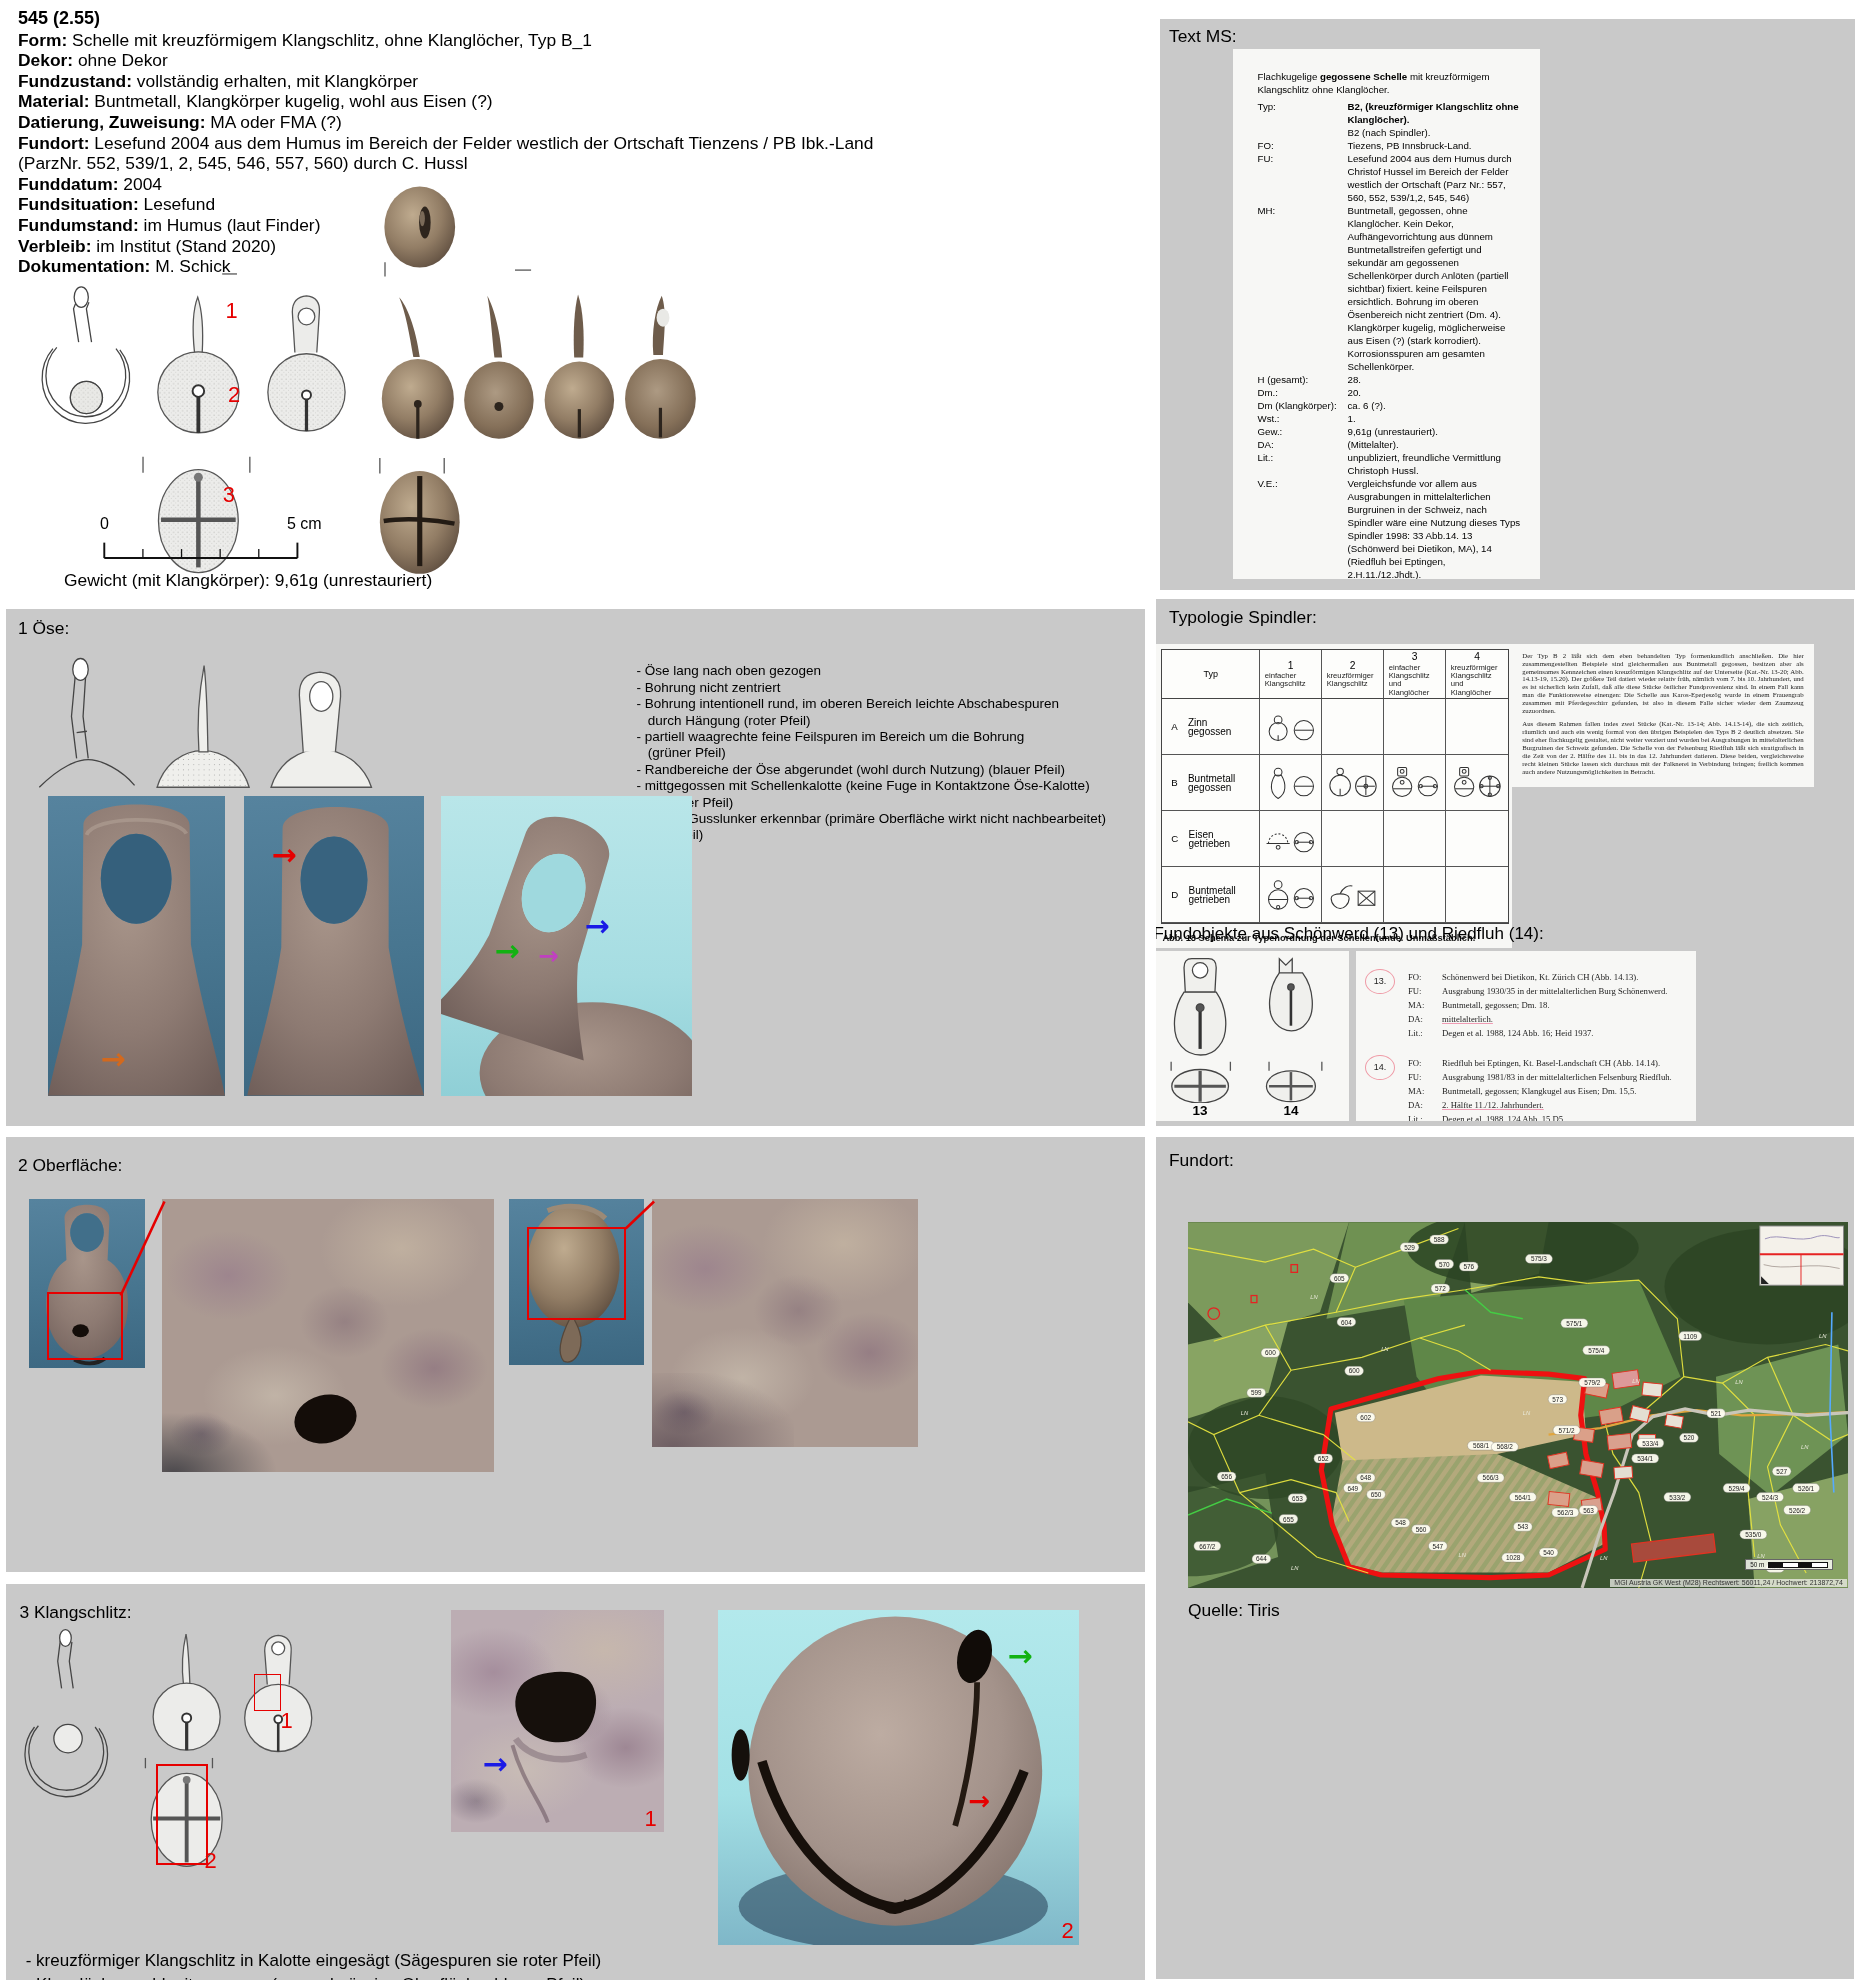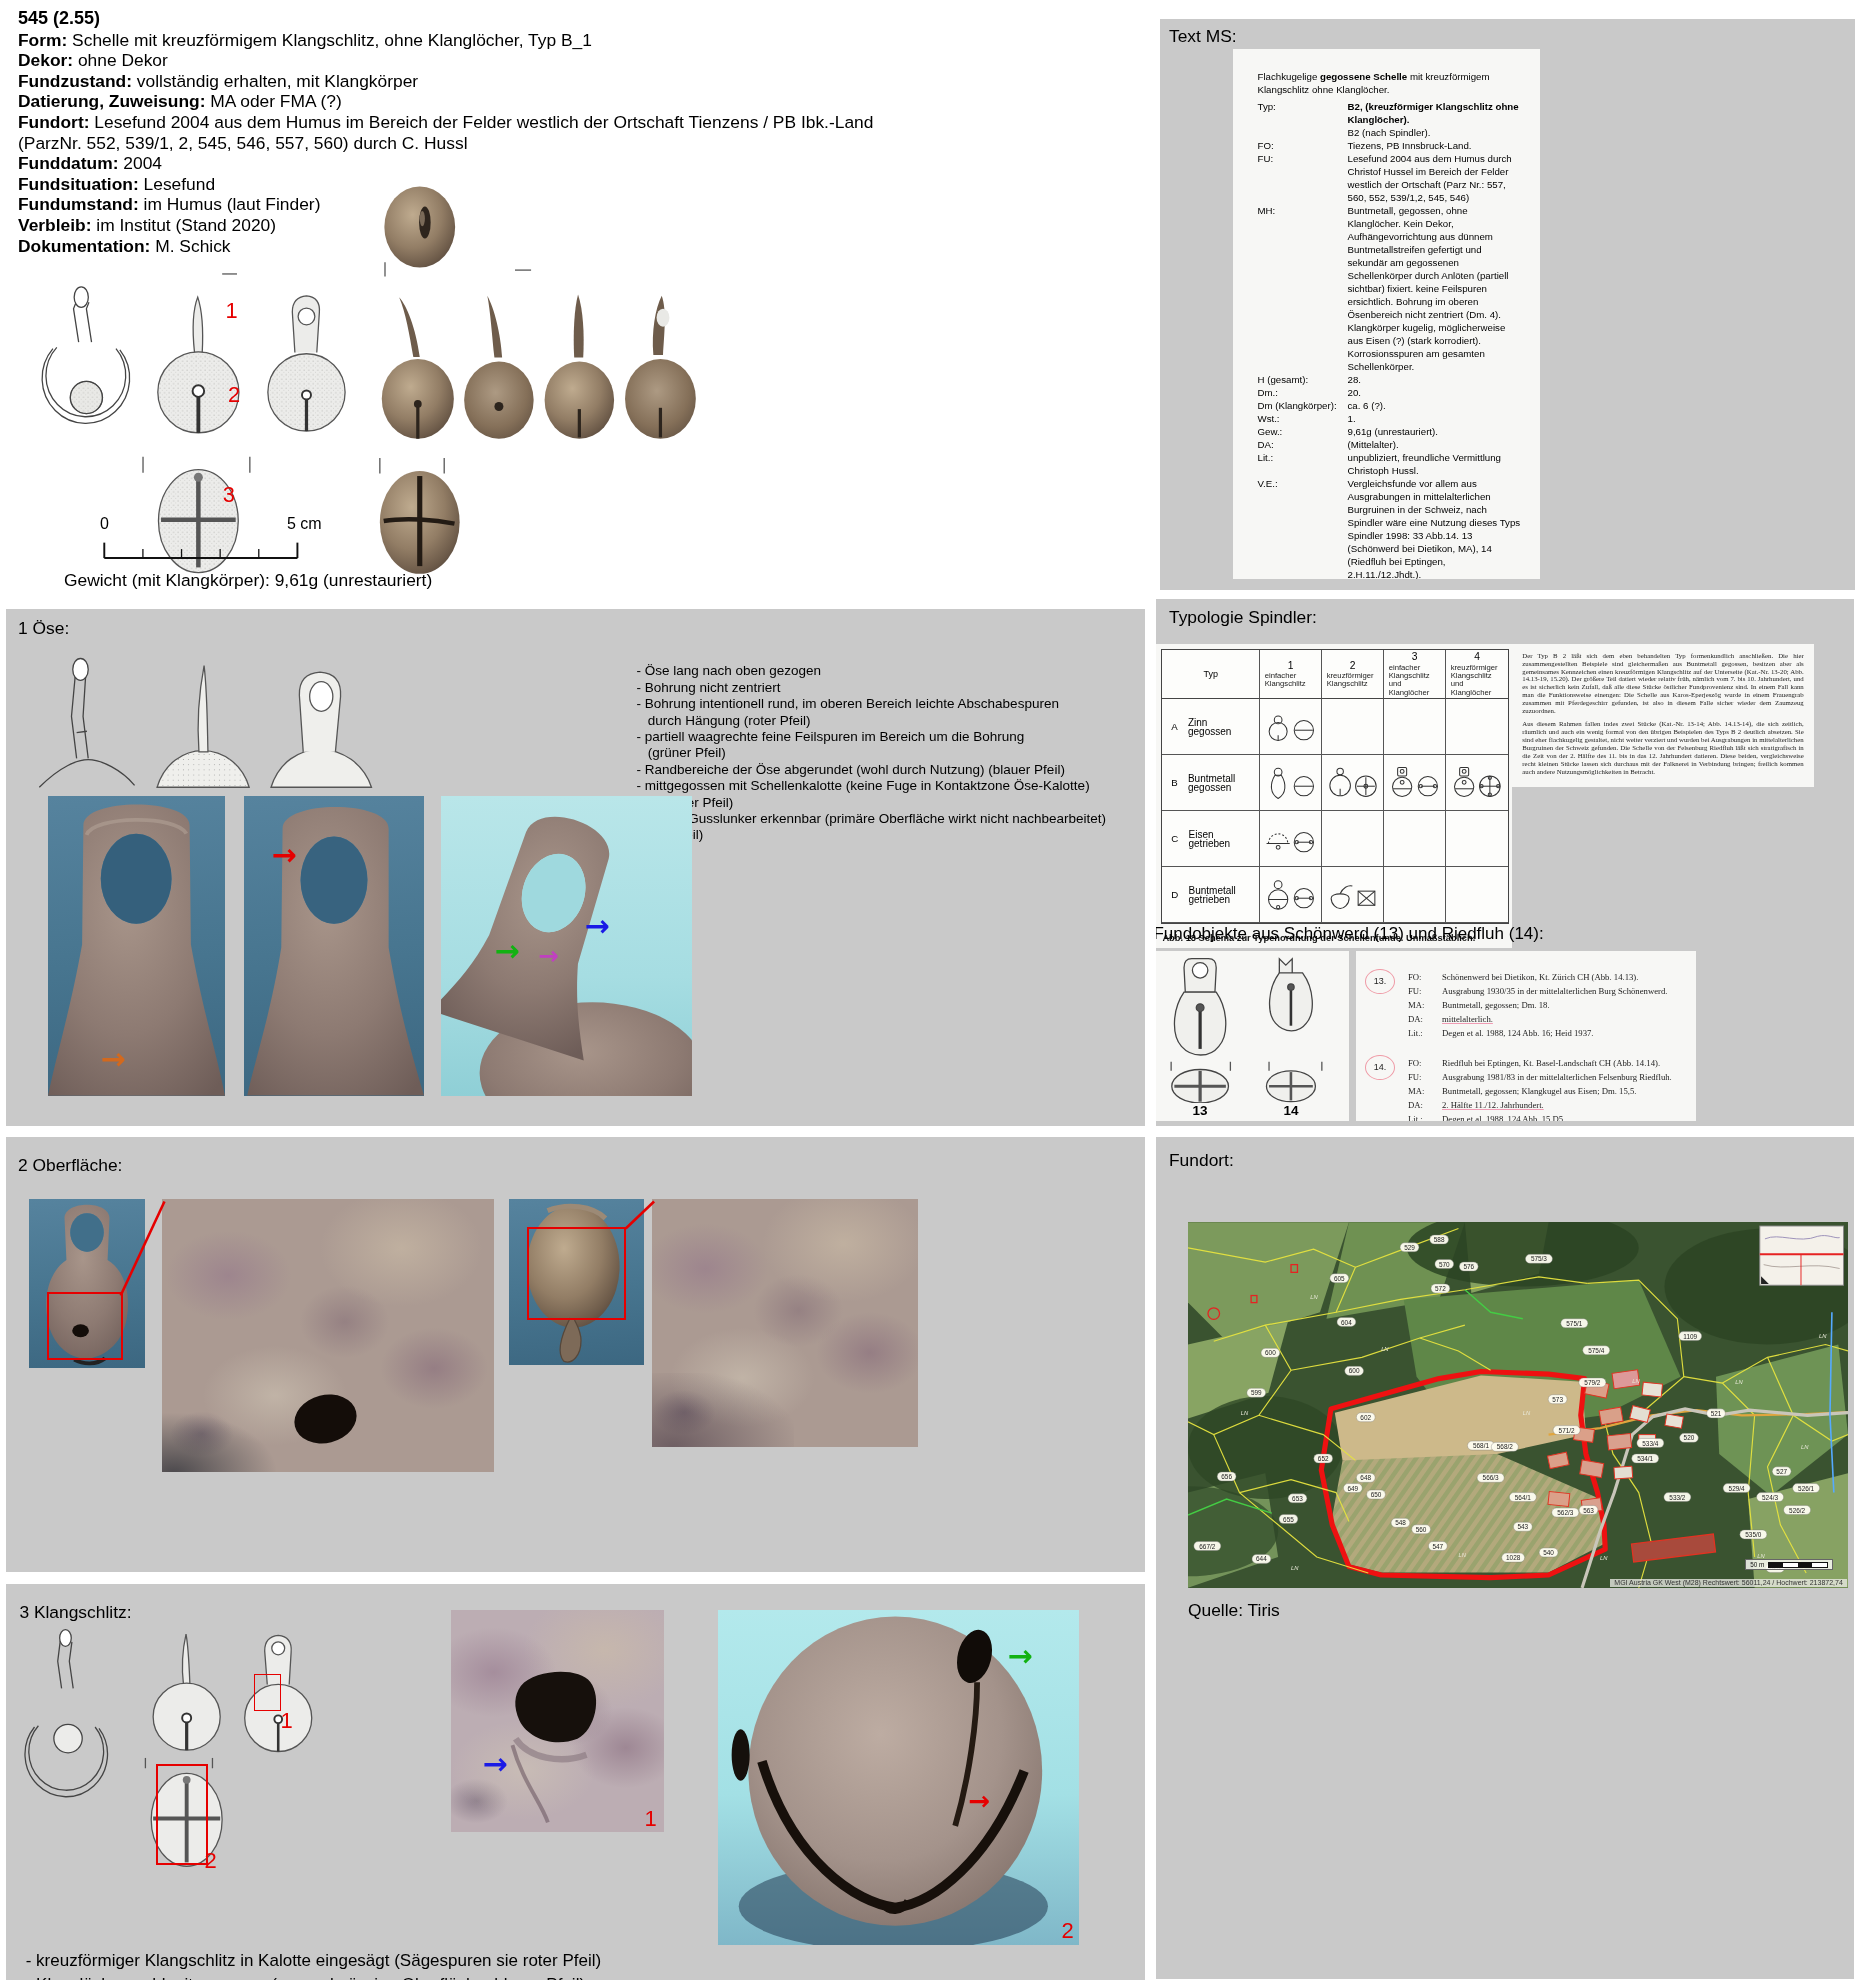--- a/index.html
+++ b/index.html
@@ -79,20 +79,21 @@
 
 <div class="page">
 
   <div class="head-block">
     <div class="head-title">545 (2.55)</div>
     <div>
 
     <div class="head-line"><b>Form:</b><span>  Schelle mit kreuzförmigem Klangschlitz, ohne Klanglöcher, Typ B_1</span></div>
         <div class="head-line"><b>Dekor:</b><span> ohne Dekor</span></div>
         <div class="head-line"><b>Fundzustand:</b><span> vollständig erhalten, mit Klangkörper</span></div>
+        <div class="head-line"><b>Material:</b><span> Buntmetall, Klangkörper kugelig, wohl aus Eisen (?)</span></div>
         <div class="head-line"><b>Datierung, Zuweisung:</b><span> MA oder FMA (?)</span></div>
         <div class="head-line"><b>Fundort:</b><span> Lesefund 2004 aus dem Humus im Bereich der Felder westlich der Ortschaft Tienzens / PB Ibk.-Land</span></div>
         <div class="head-line"><b></b><span>(ParzNr. 552, 539/1, 2, 545, 546, 557, 560) durch C. Hussl</span></div>
         <div class="head-line"><b>Funddatum:</b><span> 2004</span></div>
         <div class="head-line"><b>Fundsituation:</b><span> Lesefund</span></div>
         <div class="head-line"><b>Fundumstand:</b><span> im Humus (laut Finder)</span></div>
         <div class="head-line"><b>Verbleib:</b><span> im Institut (Stand 2020)</span></div>
         <div class="head-line"><b>Dokumentation:</b><span> M. Schick</span></div>
       </div>
   </div>

